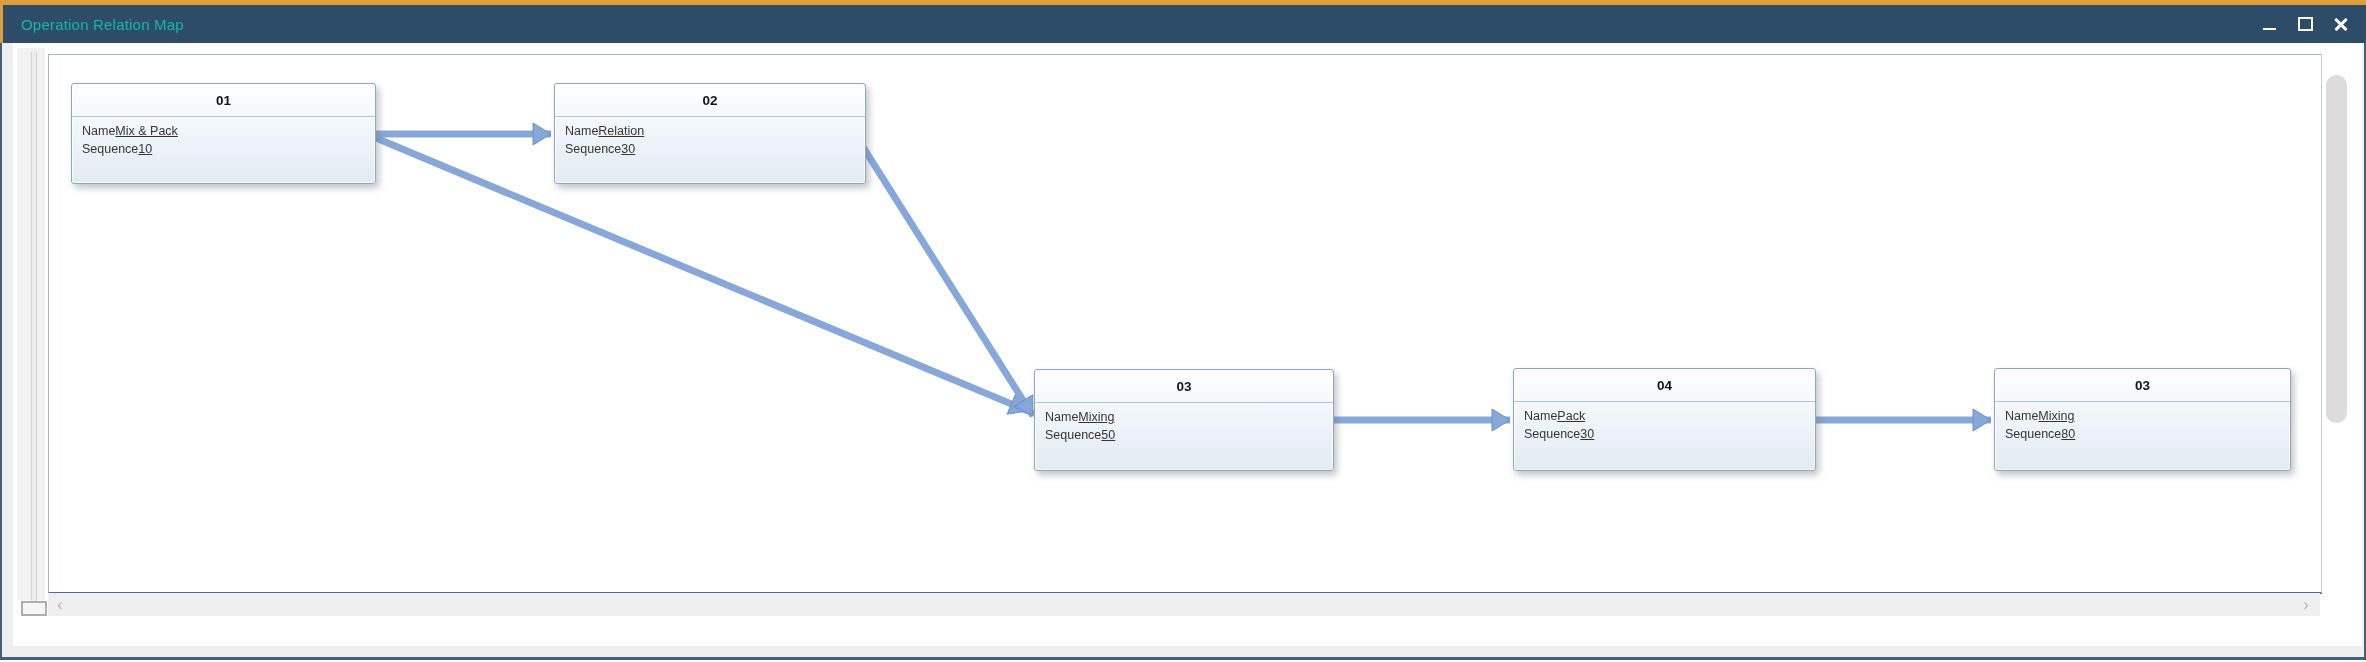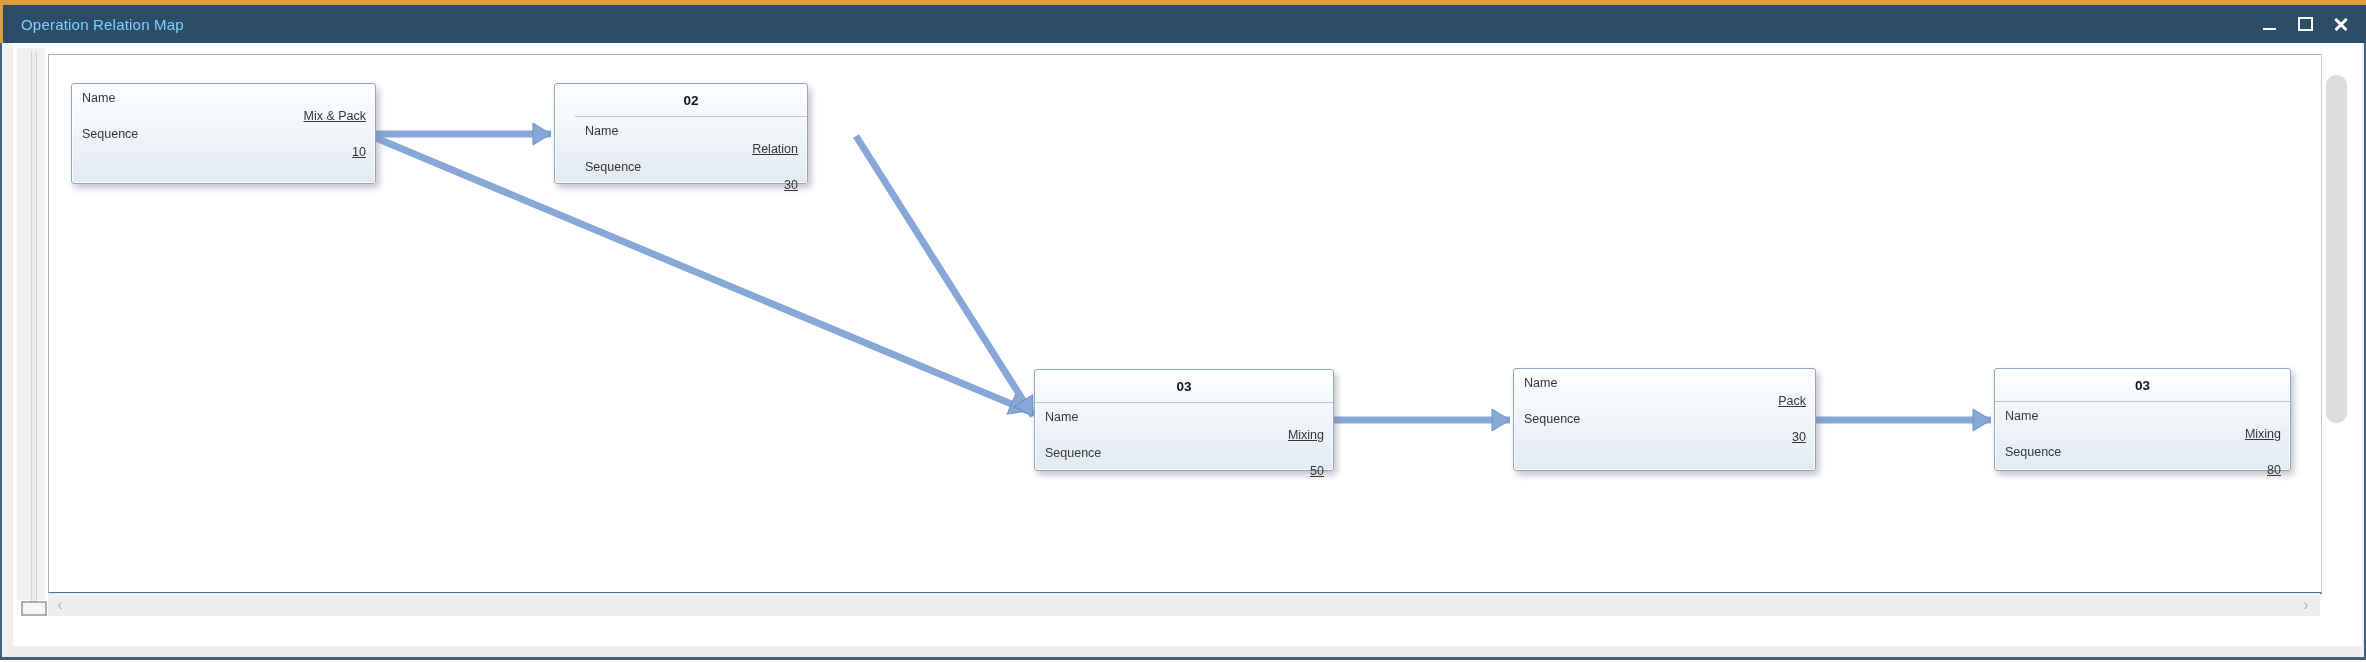--- a/index.html
+++ b/index.html
@@ -3,21 +3,21 @@
 <meta charset="utf-8">
 <style>
   html,body{margin:0;padding:0;background:#ffffff;}
   body{font-family:"Liberation Sans",sans-serif;}
   .window{position:relative;width:2366px;height:662px;background:#ffffff;overflow:hidden;}
 
   
   .accent-top{position:absolute;left:0;top:0;width:2366px;height:5px;background:#dd9e3e;}
   .accent-left{position:absolute;left:0;top:0;width:3px;height:43px;background:#dd9e3e;}
   .titlebar{position:absolute;left:0;top:5px;width:2366px;height:38px;background:#2d4c68;display:flex;align-items:center;}
-  .title{color:#7dd3fc;font-size:15px;margin-left:21px;letter-spacing:.2px;}
+  .title{color:#14b8a6;font-size:15px;margin-left:21px;letter-spacing:.2px;}
   .controls{position:absolute;right:16px;top:0;height:38px;display:flex;align-items:center;gap:18px;}
   .ctl{width:18px;height:26px;display:flex;align-items:center;justify-content:center;cursor:pointer;}
   .ico-min{width:13px;height:2px;background:#ffffff;margin-top:10px;}
   .ico-max{width:11px;height:10px;border:2px solid #ffffff;}
   .ico-close{position:relative;width:14px;height:14px;}
   .ico-close::before,.ico-close::after{content:"";position:absolute;left:-1px;top:6px;width:16px;height:2.6px;background:#ffffff;border-radius:1px;}
   .ico-close::before{transform:rotate(45deg);}
   .ico-close::after{transform:rotate(-45deg);}
 
   
@@ -34,21 +34,21 @@
   .edges{position:absolute;left:0;top:0;pointer-events:none;}
 
   
   .node{position:absolute;border:1px solid #91a6bd;border-radius:3px;
         background:linear-gradient(180deg,#fdfeff 0%,#f5f9fc 30%,#eef3f8 58%,#e2eaf2 100%);
         box-shadow:3px 4px 7px rgba(105,115,130,.42), inset 0 0 0 1px rgba(255,255,255,.8);
         box-sizing:border-box;color:#363636;font-size:12.5px;cursor:pointer;}
   .node-header{height:32px;display:flex;align-items:center;justify-content:center;
         font-weight:bold;font-size:13.5px;color:#141414;border-bottom:1px solid #b7c5d3;}
   .node-body{padding:5px 9px 0 10px;}
-  .node-row{display:flex;line-height:18px;flex-direction:column;}
+  .node-row{display:flex;line-height:18px;}
   .node-row .val{text-align:right;text-decoration:underline;}
 
   
   .h-track{position:absolute;left:48px;top:593px;width:2272px;height:23px;background:#f0efef;}
   .h-chevron{position:absolute;top:593px;width:20px;height:23px;display:flex;align-items:center;justify-content:center;color:#b3b3b3;font-size:16px;cursor:pointer;}
   .h-chevron.left{left:50px;}
   .h-chevron.right{left:2296px;}
 
   
   .v-thumb{position:absolute;left:2326px;top:75px;width:21px;height:348px;background:#dcdcdc;border-radius:10px;cursor:pointer;}
@@ -88,32 +88,33 @@
           <path d="M1,2 L19,13 L1,24 Z" fill="#86a7d8" stroke="#6d91c3" stroke-width="1"></path>
         </marker>
       </defs>
     <line x1="327" y1="79" x2="502" y2="79" stroke="#86a7d8" stroke-width="7" marker-end="url(#arrow-head)"></line>
         <line x1="327" y1="83" x2="979" y2="356" stroke="#86a7d8" stroke-width="7" marker-end="url(#arrow-head)"></line>
         <line x1="807" y1="81" x2="984" y2="361" stroke="#86a7d8" stroke-width="7" marker-end="url(#arrow-head)"></line>
         <line x1="1285" y1="365" x2="1461" y2="365" stroke="#86a7d8" stroke-width="7" marker-end="url(#arrow-head)"></line>
         <line x1="1767" y1="365" x2="1942" y2="365" stroke="#86a7d8" stroke-width="7" marker-end="url(#arrow-head)"></line>
       </svg>
   <div class="node" style="left: 22px; top: 28px; width: 305px; height: 101px;">
+        <div class="node-header">01</div>
         <div class="node-body">
           <div class="node-row">
             <span>Name</span>
             <span class="val">Mix &amp; Pack</span>
           </div>
           <div class="node-row">
             <span>Sequence</span>
             <span class="val">10</span>
           </div>
         </div>
       </div>
-      <div class="node" style="left: 505px; top: 28px; width: 254px; height: 101px; padding-left: 20px;">
+      <div class="node" style="left: 505px; top: 28px; width: 312px; height: 101px;">
         <div class="node-header">02</div>
         <div class="node-body">
           <div class="node-row">
             <span>Name</span>
             <span class="val">Relation</span>
           </div>
           <div class="node-row">
             <span>Sequence</span>
             <span class="val">30</span>
           </div>
@@ -126,20 +127,21 @@
             <span>Name</span>
             <span class="val">Mixing</span>
           </div>
           <div class="node-row">
             <span>Sequence</span>
             <span class="val">50</span>
           </div>
         </div>
       </div>
       <div class="node" style="left: 1464px; top: 313px; width: 303px; height: 103px;">
+        <div class="node-header">04</div>
         <div class="node-body">
           <div class="node-row">
             <span>Name</span>
             <span class="val">Pack</span>
           </div>
           <div class="node-row">
             <span>Sequence</span>
             <span class="val">30</span>
           </div>
         </div>

